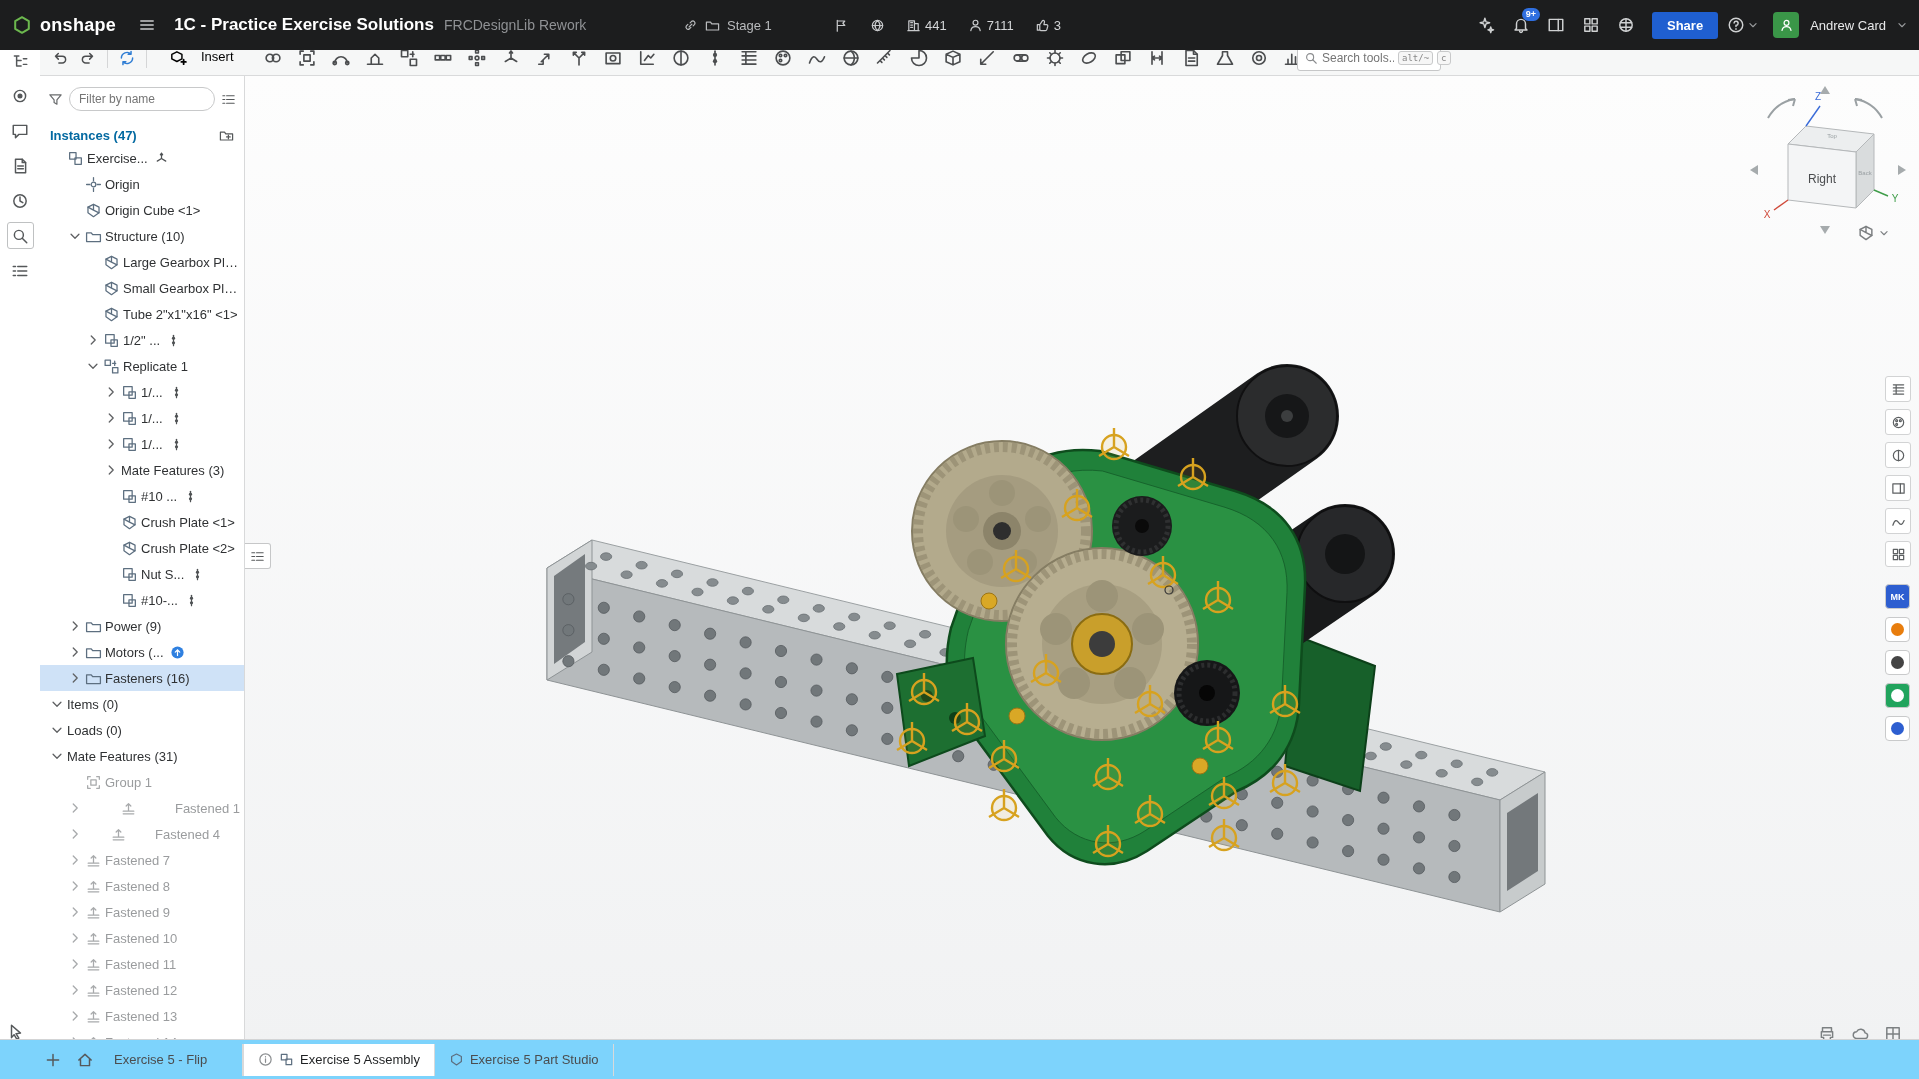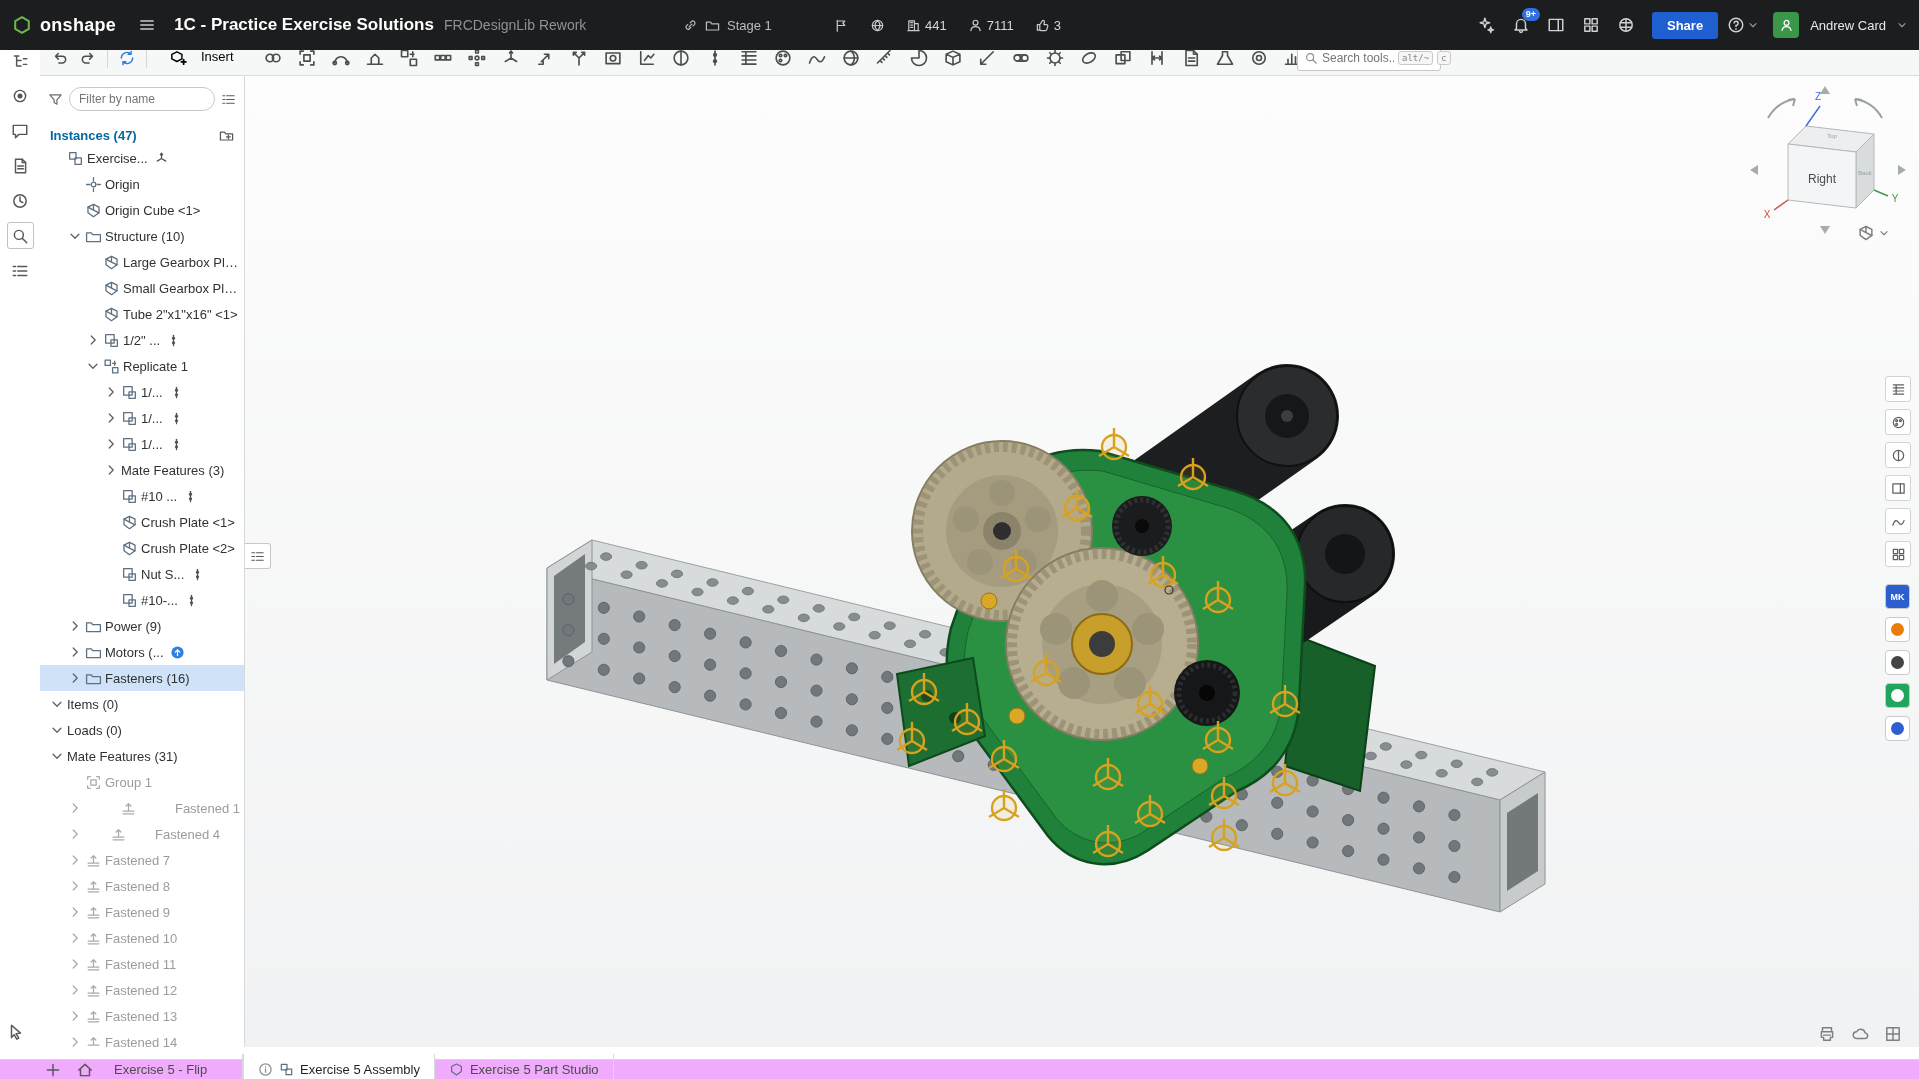--- a/index.html
+++ b/index.html
@@ -89,21 +89,21 @@
 .vbtn{width:20px;height:20px;background:none;border:none;color:#7c8082;display:flex;align-items:center;justify-content:center}
 
 
 .right-strip{position:absolute;left:1640px;top:300px;display:flex;flex-direction:column;align-items:center;gap:7px}
 .rbtn{width:26px;height:26px;border:1px solid #d2d3d4;background:#fff;border-radius:3px;color:#5d6062;display:flex;align-items:center;justify-content:center}
 .app-strip{position:absolute;left:1640px;top:508px;display:flex;flex-direction:column;align-items:center;gap:8px}
 .abtn{width:25px;height:25px;border:1px solid #c9cacb;border-radius:4px;display:flex;align-items:center;justify-content:center;font-family:"Liberation Sans",sans-serif}
 .appdot{width:13px;height:13px;border-radius:50%;display:block}
 
 
-.tabbar{position:absolute;left:0;right:0;bottom:0;height:20px;background:#f0abfc;border-top:1px solid #d3d4d5;display:flex;align-items:center;z-index:30}
+.tabbar{position:absolute;left:0;right:0;bottom:0;height:40px;background:#7dd3fc;border-top:1px solid #d3d4d5;display:flex;align-items:center;z-index:30}
 .tb-plus{margin-left:40px;width:26px;height:26px;background:none;border:none;color:#55585a;display:flex;align-items:center;justify-content:center}
 .tb-home{margin-left:6px;width:26px;height:26px;background:none;border:none;color:#55585a;display:flex;align-items:center;justify-content:center}
 .tablist{display:flex;align-items:center;height:32px;margin-left:8px}
 .tab{height:32px;display:flex;align-items:center;padding:0 14px;gap:6px;color:#4b4d4f;border-right:1px solid #d8d9da;font-size:13px;white-space:nowrap}
 .tab.cut{width:137px;overflow:hidden;padding:0 8px}
 .tab.active{background:#fff;border-left:1px solid #d8d9da;color:#1f2123}
 .tab .icn{color:#5d6f80}
 .tab .info{color:#8a8d8f}
 .tab-label{overflow:hidden;text-overflow:ellipsis}
 </style>

